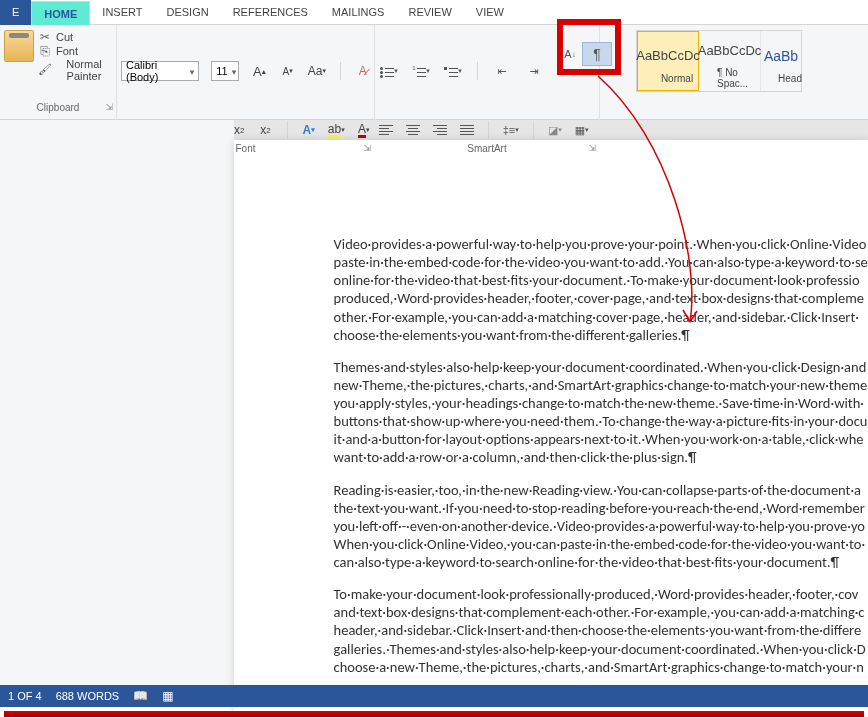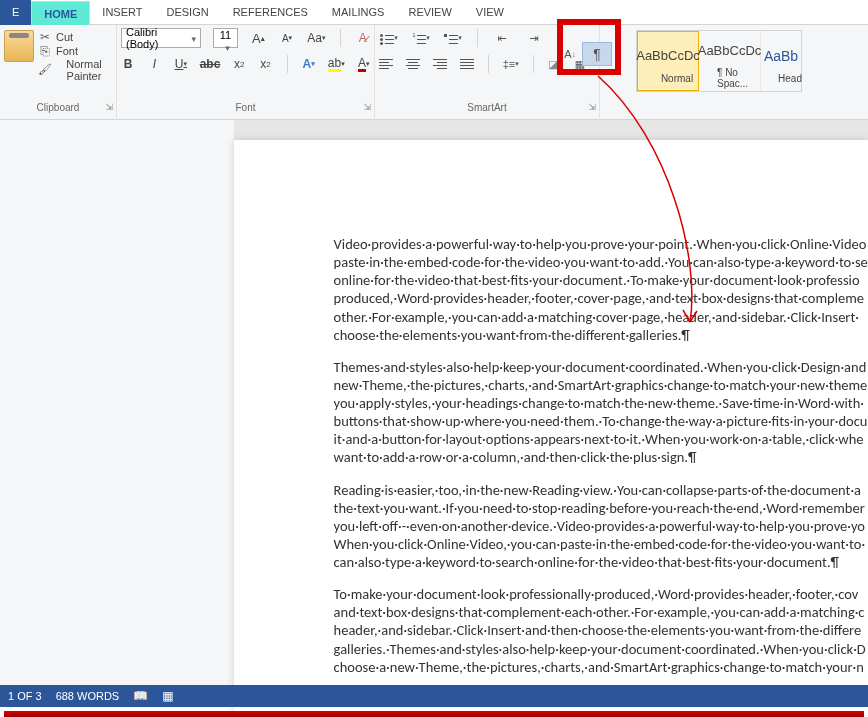--- a/index.html
+++ b/index.html
@@ -25,25 +25,25 @@
   .clip-right { display: flex; flex-direction: column; padding-left: 4px; padding-top: 2px; font-size: 11px; color: #444; text-align: center;}
   .clip-item { display: flex; align-items: center; gap: 4px; cursor: pointer; }
   .icon-sm { width: 14px; height: 14px; display: inline-block; }
   .icon-cut { position: relative; }
   .icon-cut::before { content: "✂"; font-size: 12px; color: #555; }
   .icon-copy::before { content: "⎘"; font-size: 12px; color: #555; }
   .icon-brush::before { content: "🖌"; font-size: 11px; }
   
   
   .font-rows { display: flex; flex-direction: column; gap: 6px; width: 250px;}
-  .font-row { display: flex; align-items: center; gap: 12px; }
+  .font-row { display: flex; align-items: center; gap: 12px; margin-top: 33px; }
   .combo { height: 20px; border: 1px solid #ababab; background: #fff; font-size: 11px; padding: 0 4px; display: flex; align-items: center; justify-content: space-between; }
   .combo .arrow::after { content: "▾"; font-size: 9px; color: #666; margin-left: 4px;}
   .fontname { width: 94px; }
-  .fontsize { width: 28px; flex-direction: column; }
+  .fontsize { width: 28px; }
   .btn-sm { width: 20px; height: 20px; display: flex; align-items: center; justify-content: center; font-size: 12px; color: #444; cursor: pointer; }
   .sep { width: 1px; height: 18px; background: #d4d4d4; margin: 0 2px;}
   .grow-a { font-size: 13px; } .shrink-a { font-size: 10px; }
   .bold { font-weight: bold; } .italic { font-style: italic; } .underline { text-decoration: underline; }
   .strike { text-decoration: line-through; font-weight: bold; }
   .color-bar { border-bottom: 3px solid; padding-bottom: 0; line-height: 12px;}
   .hl-yellow { border-color: #ffff00; } .fc-red { border-color: #c00000;}
   
   
   .para-rows { display: flex; flex-direction: column; gap: 6px; width: 210px;}
@@ -251,18 +251,18 @@
     <div class="doc-content">
       <p>Video·provides·a·powerful·way·to·help·you·prove·your·point.·When·you·click·Online·Video paste·in·the·embed·code·for·the·video·you·want·to·add.·You·can·also·type·a·keyword·to·se online·for·the·video·that·best·fits·your·document.·To·make·your·document·look·professio produced,·Word·provides·header,·footer,·cover·page,·and·text·box·designs·that·compleme other.·For·example,·you·can·add·a·matching·cover·page,·header,·and·sidebar.·Click·Insert· choose·the·elements·you·want·from·the·different·galleries.¶</p>
       <p>Themes·and·styles·also·help·keep·your·document·coordinated.·When·you·click·Design·and new·Theme,·the·pictures,·charts,·and·SmartArt·graphics·change·to·match·your·new·theme you·apply·styles,·your·headings·change·to·match·the·new·theme.·Save·time·in·Word·with· buttons·that·show·up·where·you·need·them.·To·change·the·way·a·picture·fits·in·your·docu it·and·a·button·for·layout·options·appears·next·to·it.·When·you·work·on·a·table,·click·whe want·to·add·a·row·or·a·column,·and·then·click·the·plus·sign.¶</p>
       <p>Reading·is·easier,·too,·in·the·new·Reading·view.·You·can·collapse·parts·of·the·document·a the·text·you·want.·If·you·need·to·stop·reading·before·you·reach·the·end,·Word·remember you·left·off·-·even·on·another·device.·Video·provides·a·powerful·way·to·help·you·prove·yo When·you·click·Online·Video,·you·can·paste·in·the·embed·code·for·the·video·you·want·to· can·also·type·a·keyword·to·search·online·for·the·video·that·best·fits·your·document.¶</p>
       <p>To·make·your·document·look·professionally·produced,·Word·provides·header,·footer,·cov and·text·box·designs·that·complement·each·other.·For·example,·you·can·add·a·matching·c header,·and·sidebar.·Click·Insert·and·then·choose·the·elements·you·want·from·the·differe galleries.·Themes·and·styles·also·help·keep·your·document·coordinated.·When·you·click·D choose·a·new·Theme,·the·pictures,·charts,·and·SmartArt·graphics·change·to·match·your·n</p>
     </div>
   </div>
 </div>
 
 <div class="status-bar">
-  <span>1 OF 3</span>
+  <span>1 OF 4</span>
   <span>688 WORDS</span>
   <span class="status-icon">📖</span>
   <span class="status-icon">▦</span>
 </div>
 <div class="bottom-red"></div>
 
 </body></html>

